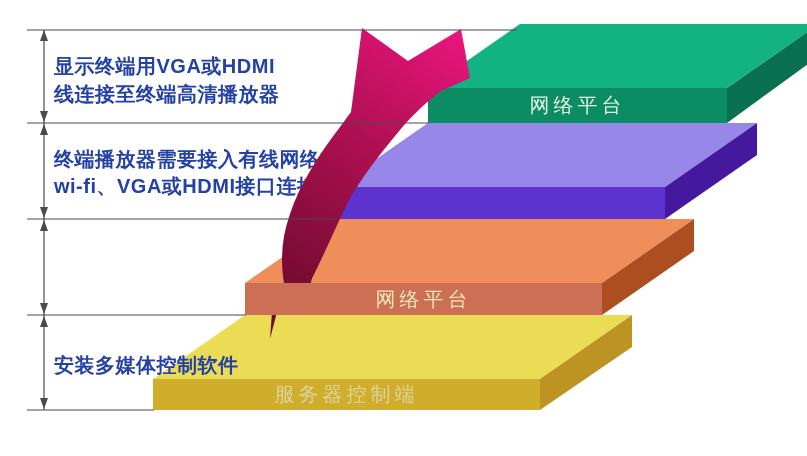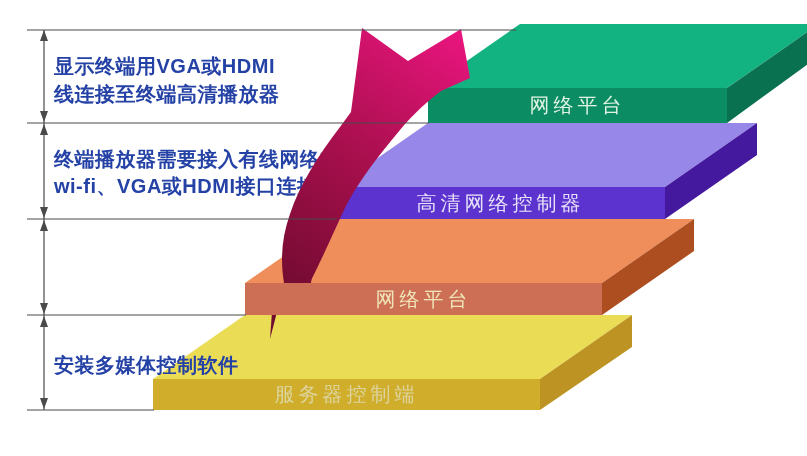--- a/index.html
+++ b/index.html
@@ -79,21 +79,20 @@
     </div>
     <div class="annot" id="annot-3">
     </div>
     <div class="annot" id="annot-4">
       <div>安装多媒体控制软件</div>
     </div>
   </div>
 
   <div class="step-label" id="label-net" style="color: rgb(239, 229, 184);">网络平台</div>
   <div class="step-label" id="label-server" style="color: rgb(219, 212, 156);">服务器控制端</div>
-  <div class="step-label" id="label-hd" style="color: rgb(230, 225, 248);">高清网络控制器</div>
   <div class="step-label" id="label-display" style="color: rgb(223, 242, 228);">网络平台</div>
 
   <svg id="scene-top" viewBox="0 0 807 456">
     <defs>
       <linearGradient id="arrowGrad" gradientUnits="userSpaceOnUse" x1="285" y1="300" x2="465" y2="35">
         <stop offset="0" stop-color="#6F0B2F"></stop>
         <stop offset="0.5" stop-color="#A80F4D"></stop>
         <stop offset="1" stop-color="#E9157E"></stop>
       </linearGradient>
     </defs>

